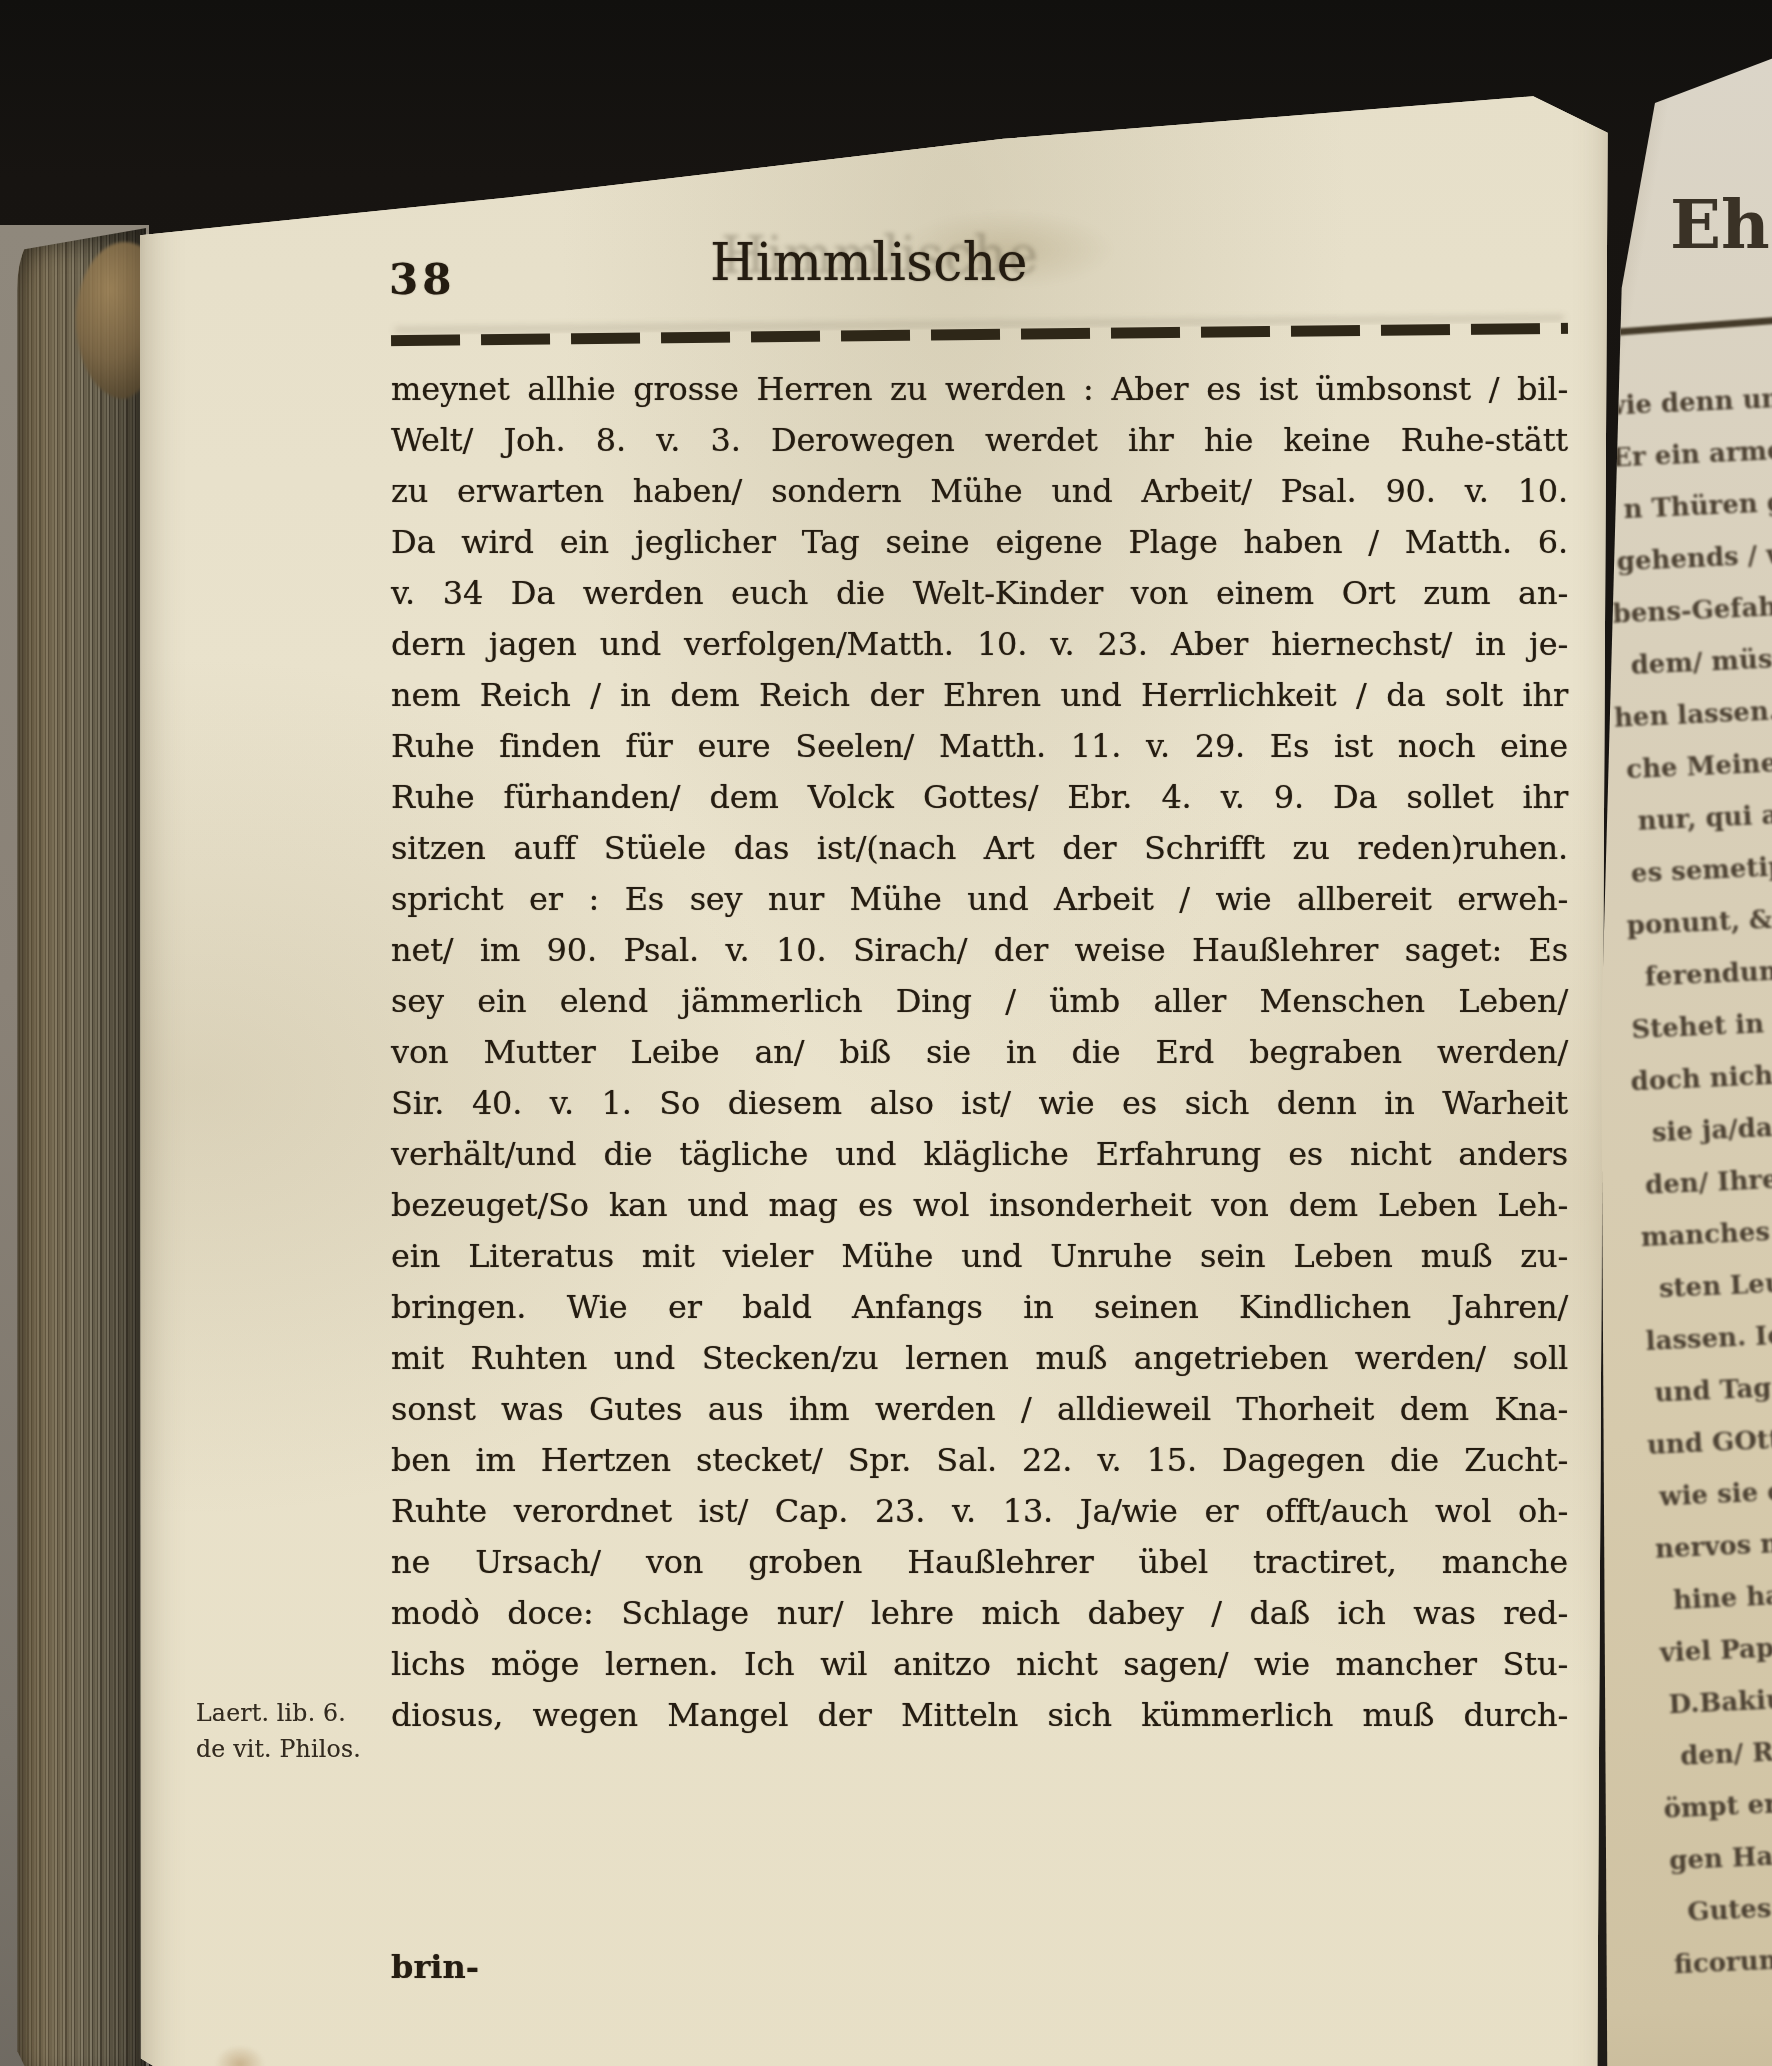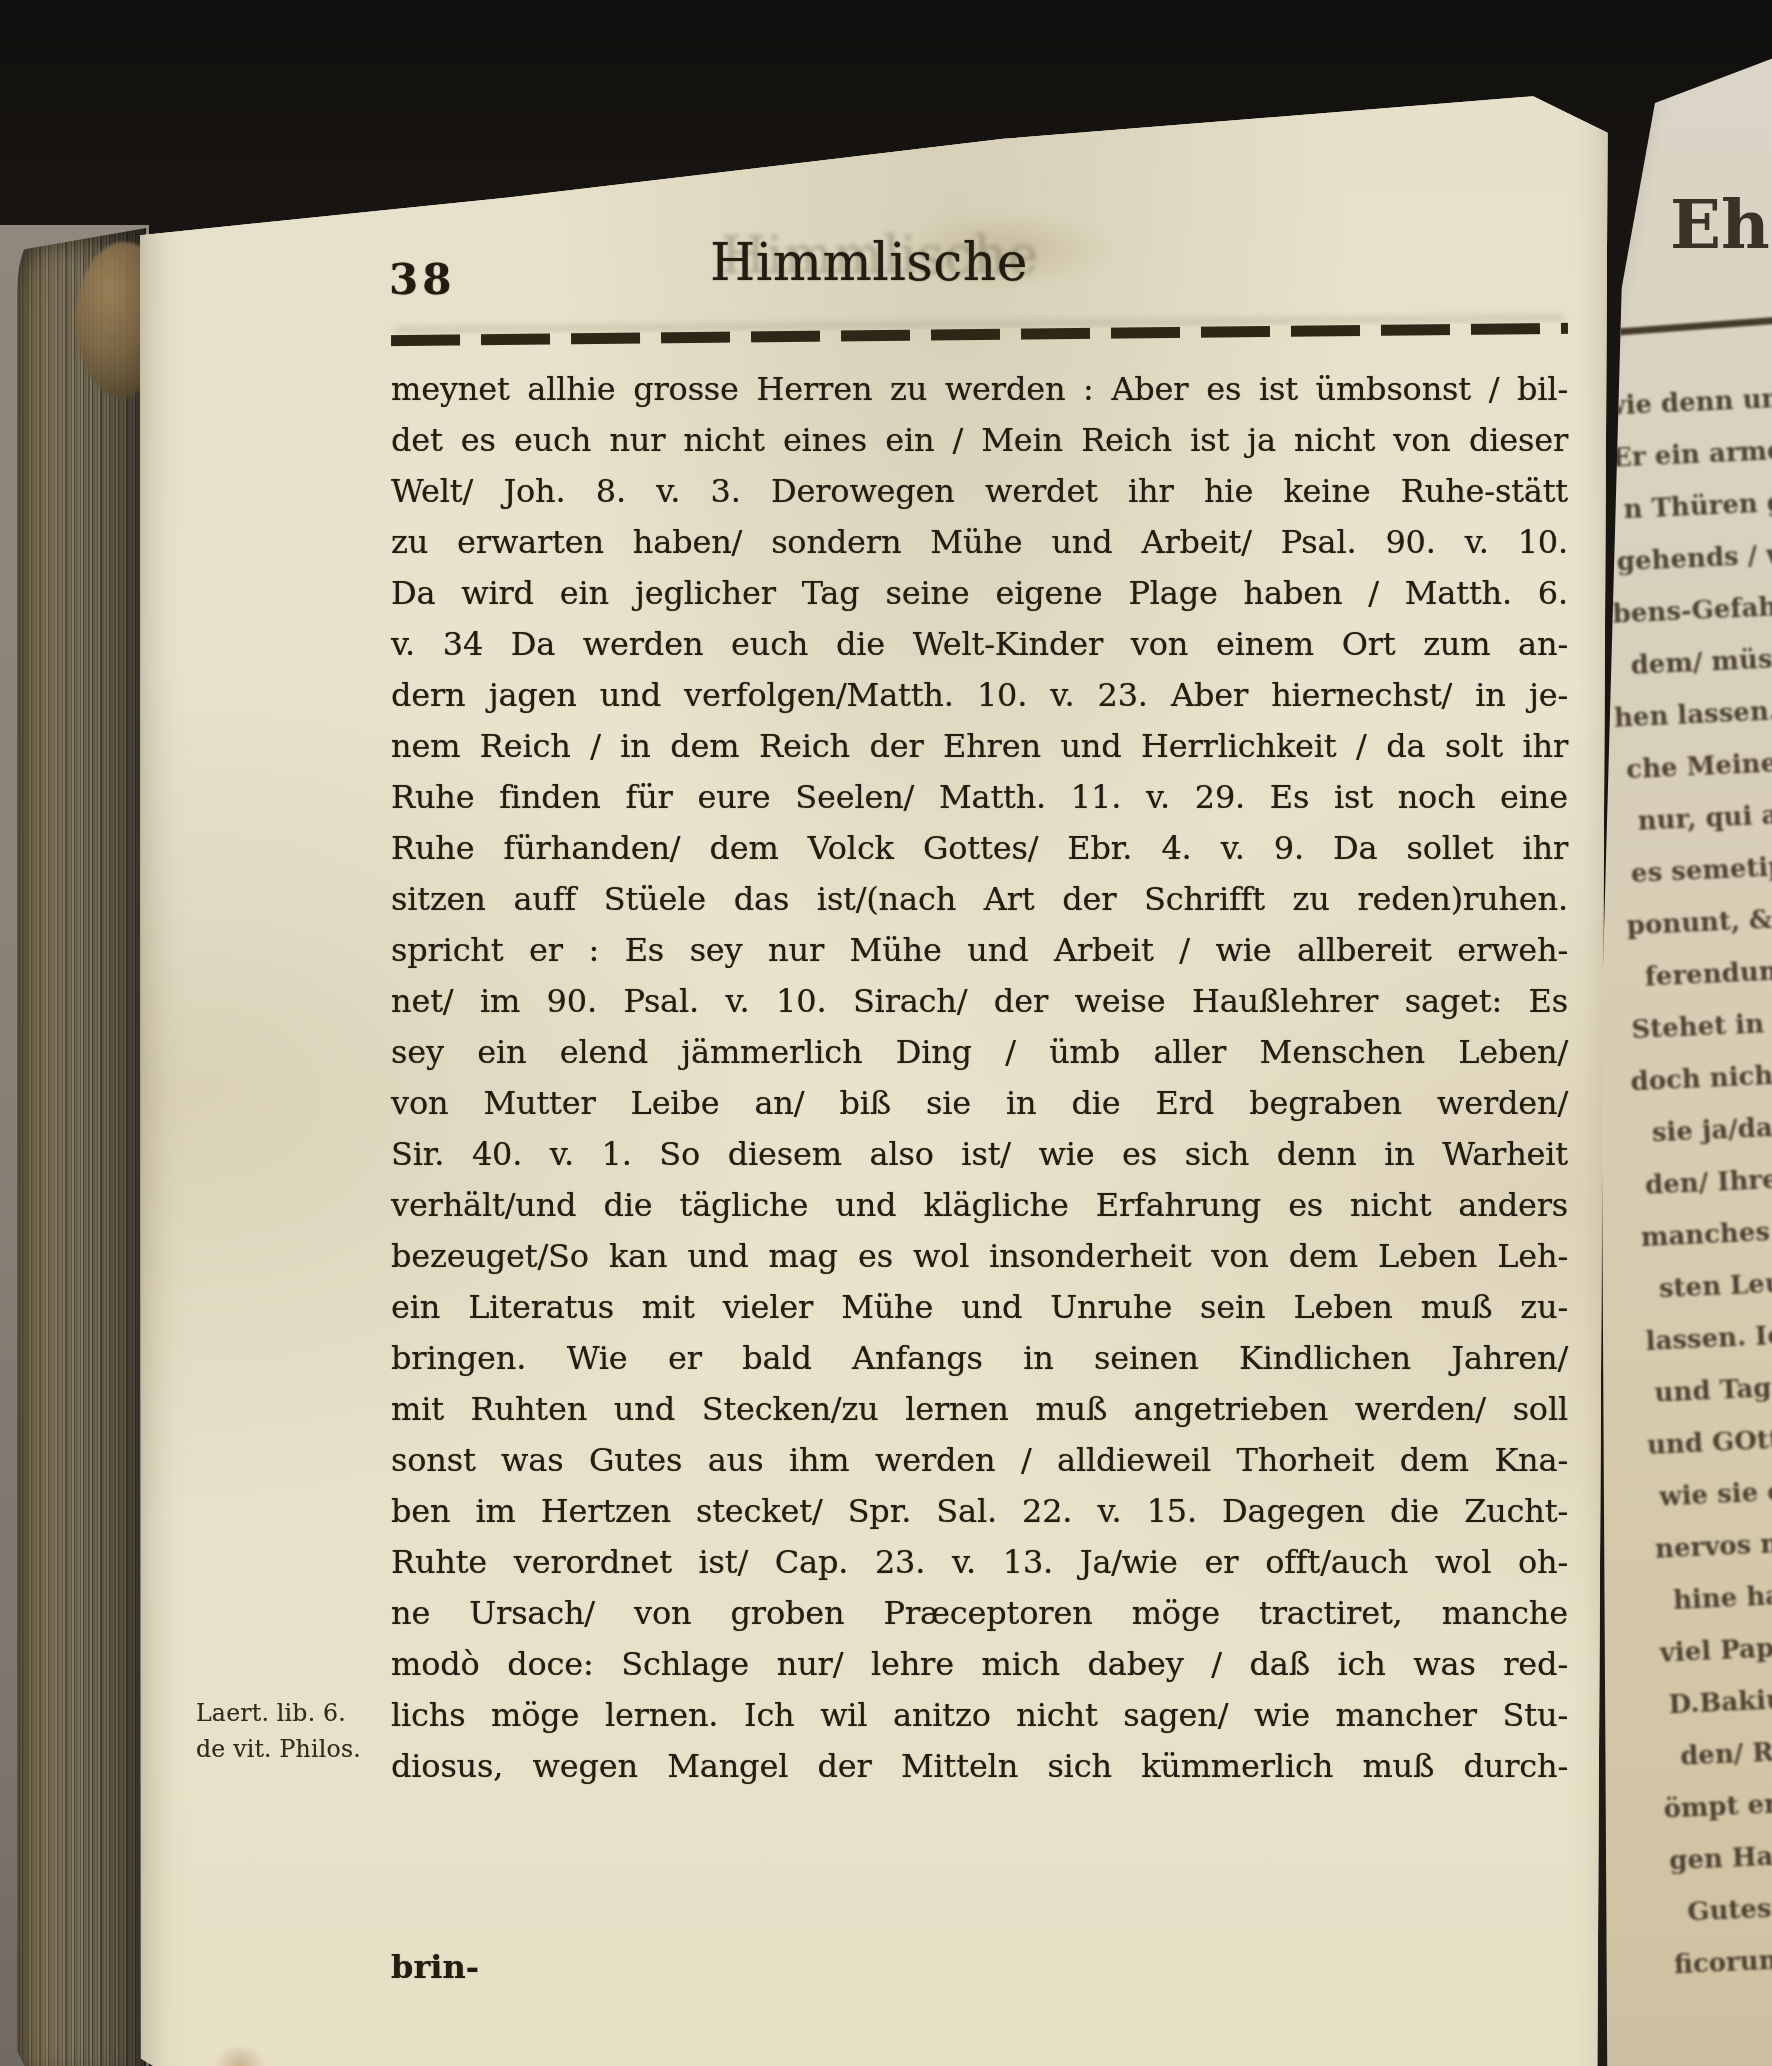--- a/index.html
+++ b/index.html
@@ -120,21 +120,20 @@
   <div class="stain-a"></div>
 
   <div class="stain-c"></div>
 
   <div class="page-number">38</div>
   <div class="running-header">Himmlische</div>
   <div class="head-rule"></div>
 
   <div class="body-text">
       <div class="bline">meynet allhie grosse Herren zu werden : Aber es ist ümbsonst / bil-</div>
-      <div class="bline">det es euch nur nicht eines ein / Mein Reich ist ja nicht von dieser</div>
       <div class="bline">Welt/ Joh. 8. v. 3. Derowegen werdet ihr hie keine Ruhe-stätt</div>
       <div class="bline">zu erwarten haben/ sondern Mühe und Arbeit/ Psal. 90. v. 10.</div>
       <div class="bline">Da wird ein jeglicher Tag seine eigene Plage haben / Matth. 6.</div>
       <div class="bline">v. 34  Da werden euch die Welt-Kinder von einem Ort zum an-</div>
       <div class="bline">dern jagen und verfolgen/Matth. 10. v. 23. Aber hiernechst/ in je-</div>
       <div class="bline">nem Reich / in dem Reich der Ehren und Herrlichkeit / da solt ihr</div>
       <div class="bline">Ruhe finden für eure Seelen/ Matth. 11. v. 29. Es ist noch eine</div>
       <div class="bline">Ruhe fürhanden/ dem Volck Gottes/ Ebr. 4. v. 9. Da sollet ihr</div>
       <div class="bline">sitzen auff Stüele das ist/(nach Art der Schrifft zu reden)ruhen.</div>
       <div class="bline">spricht er : Es sey nur Mühe und Arbeit / wie allbereit erweh-</div>
@@ -143,21 +142,21 @@
       <div class="bline">von Mutter Leibe an/ biß sie in die Erd begraben werden/</div>
       <div class="bline">Sir. 40. v. 1.  So diesem also ist/ wie es sich denn in Warheit</div>
       <div class="bline">verhält/und die tägliche und klägliche Erfahrung es nicht anders</div>
       <div class="bline">bezeuget/So kan und mag es wol insonderheit von dem Leben Leh-</div>
       <div class="bline">ein Literatus mit vieler Mühe und Unruhe sein Leben muß zu-</div>
       <div class="bline">bringen.  Wie er bald Anfangs in seinen Kindlichen Jahren/</div>
       <div class="bline">mit Ruhten und Stecken/zu lernen muß angetrieben werden/ soll</div>
       <div class="bline">sonst was Gutes aus ihm werden / alldieweil Thorheit dem Kna-</div>
       <div class="bline">ben im Hertzen stecket/ Spr. Sal. 22. v. 15. Dagegen die Zucht-</div>
       <div class="bline">Ruhte verordnet ist/ Cap. 23. v. 13. Ja/wie er offt/auch wol oh-</div>
-      <div class="bline">ne Ursach/ von groben Præceptoren möge tractiret, manche</div>
+      <div class="bline">ne Ursach/ von groben Haußlehrer übel tractiret, manche</div>
       <div class="bline">modò doce: Schlage nur/ lehre mich dabey / daß ich was red-</div>
       <div class="bline">lichs möge lernen.  Ich wil anitzo nicht sagen/ wie mancher Stu-</div>
       <div class="bline">diosus, wegen Mangel der Mitteln sich kümmerlich muß durch-</div>
     </div>
 
   <div class="margin-note">
     <div>Laert. lib. 6.</div>
     <div>de vit. Philos.</div>
   </div>
 

